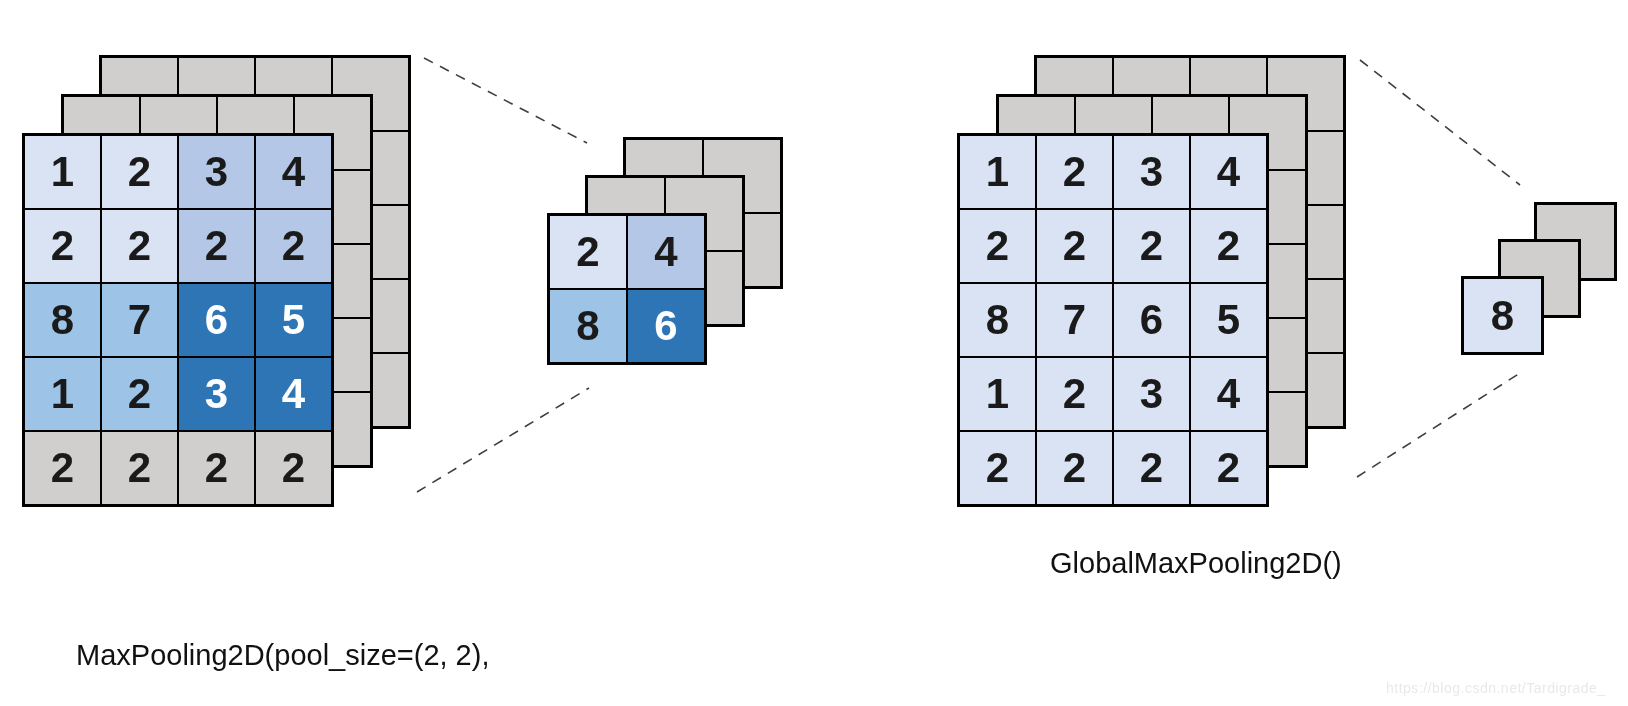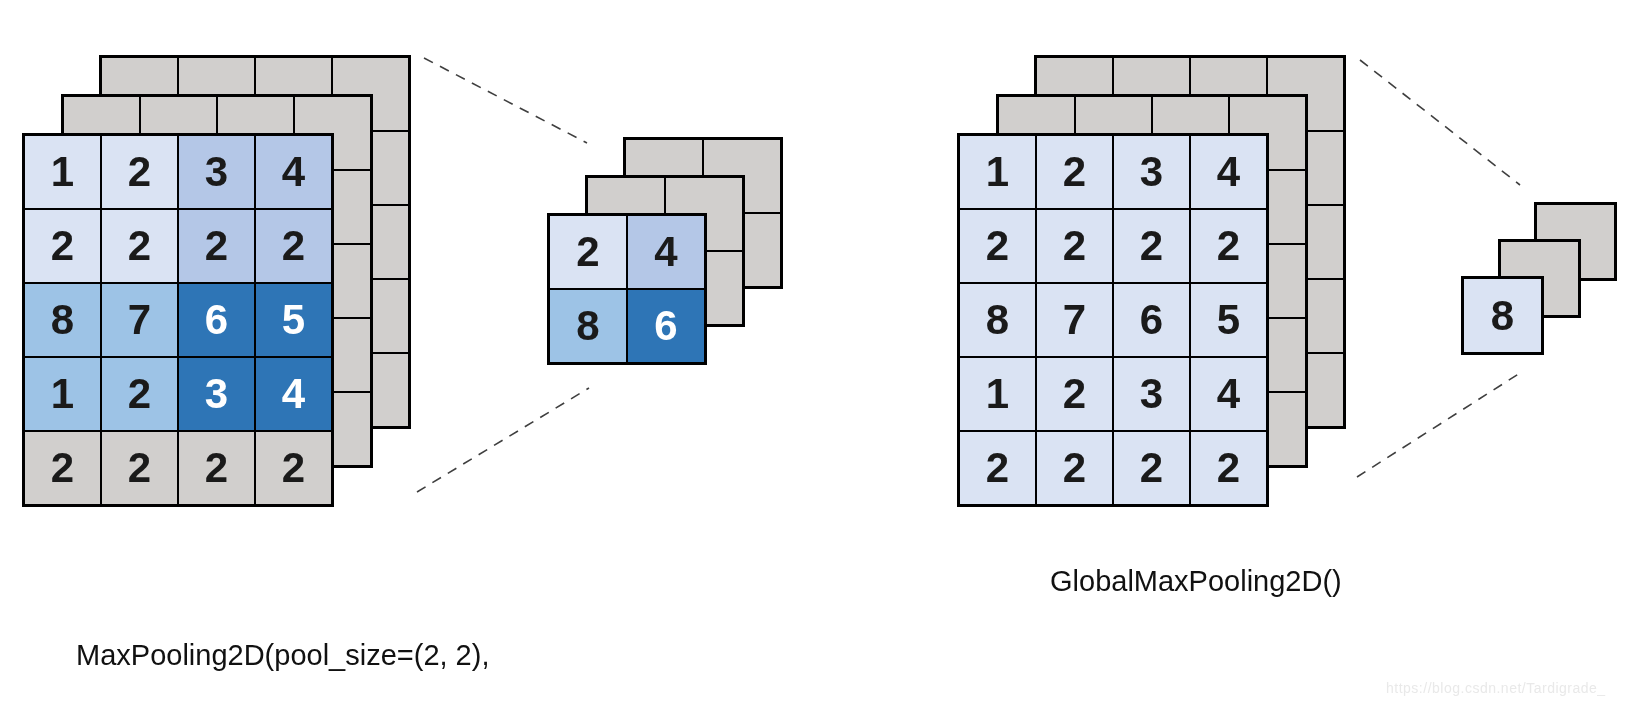--- a/index.html
+++ b/index.html
@@ -29,21 +29,21 @@
   .cell.num { font-size: 42px; }
   .code-label {
     position: absolute;
     font-size: 29px;
     font-weight: 500;
     color: #111;
     white-space: pre;
     line-height: 38px;
   }
   #maxpool-label { left: 76px; top: 560px; }
-  #globalmaxpool-label { left: 1050px; top: 562px; }
+  #globalmaxpool-label { left: 1050px; top: 544px; }
   .watermark {
     position: absolute;
     left: 1386px;
     top: 680px;
     font-size: 14px;
     color: #e9e9e9;
     letter-spacing: 0.5px;
     white-space: pre;
   }
 </style>

